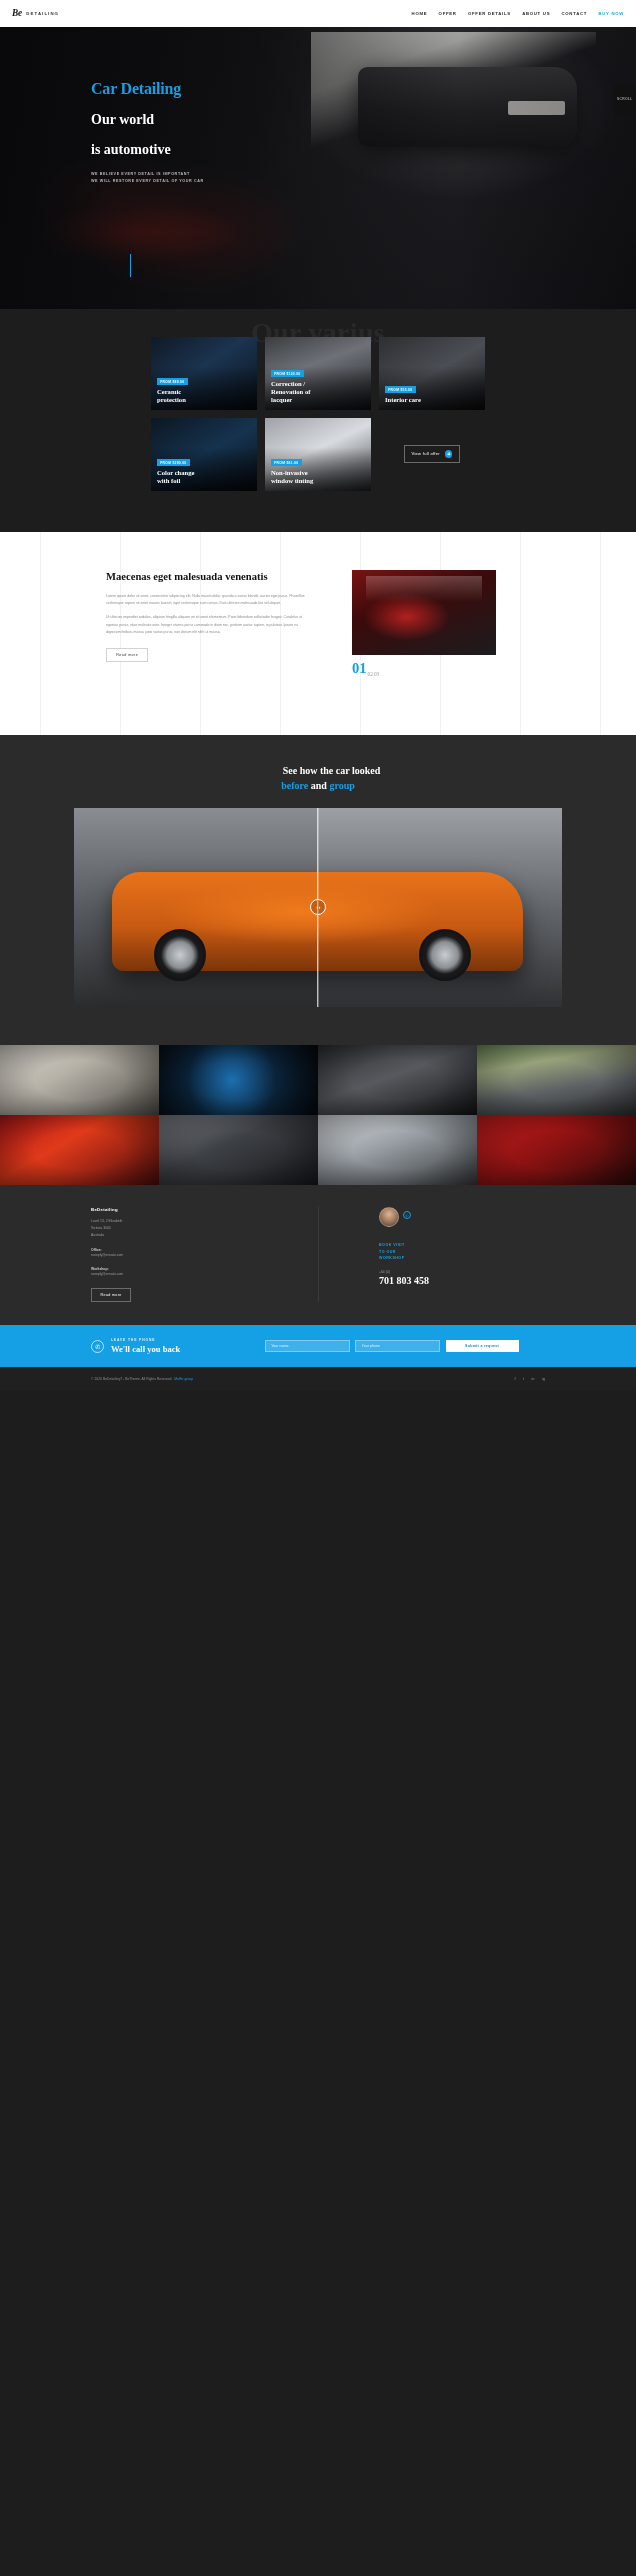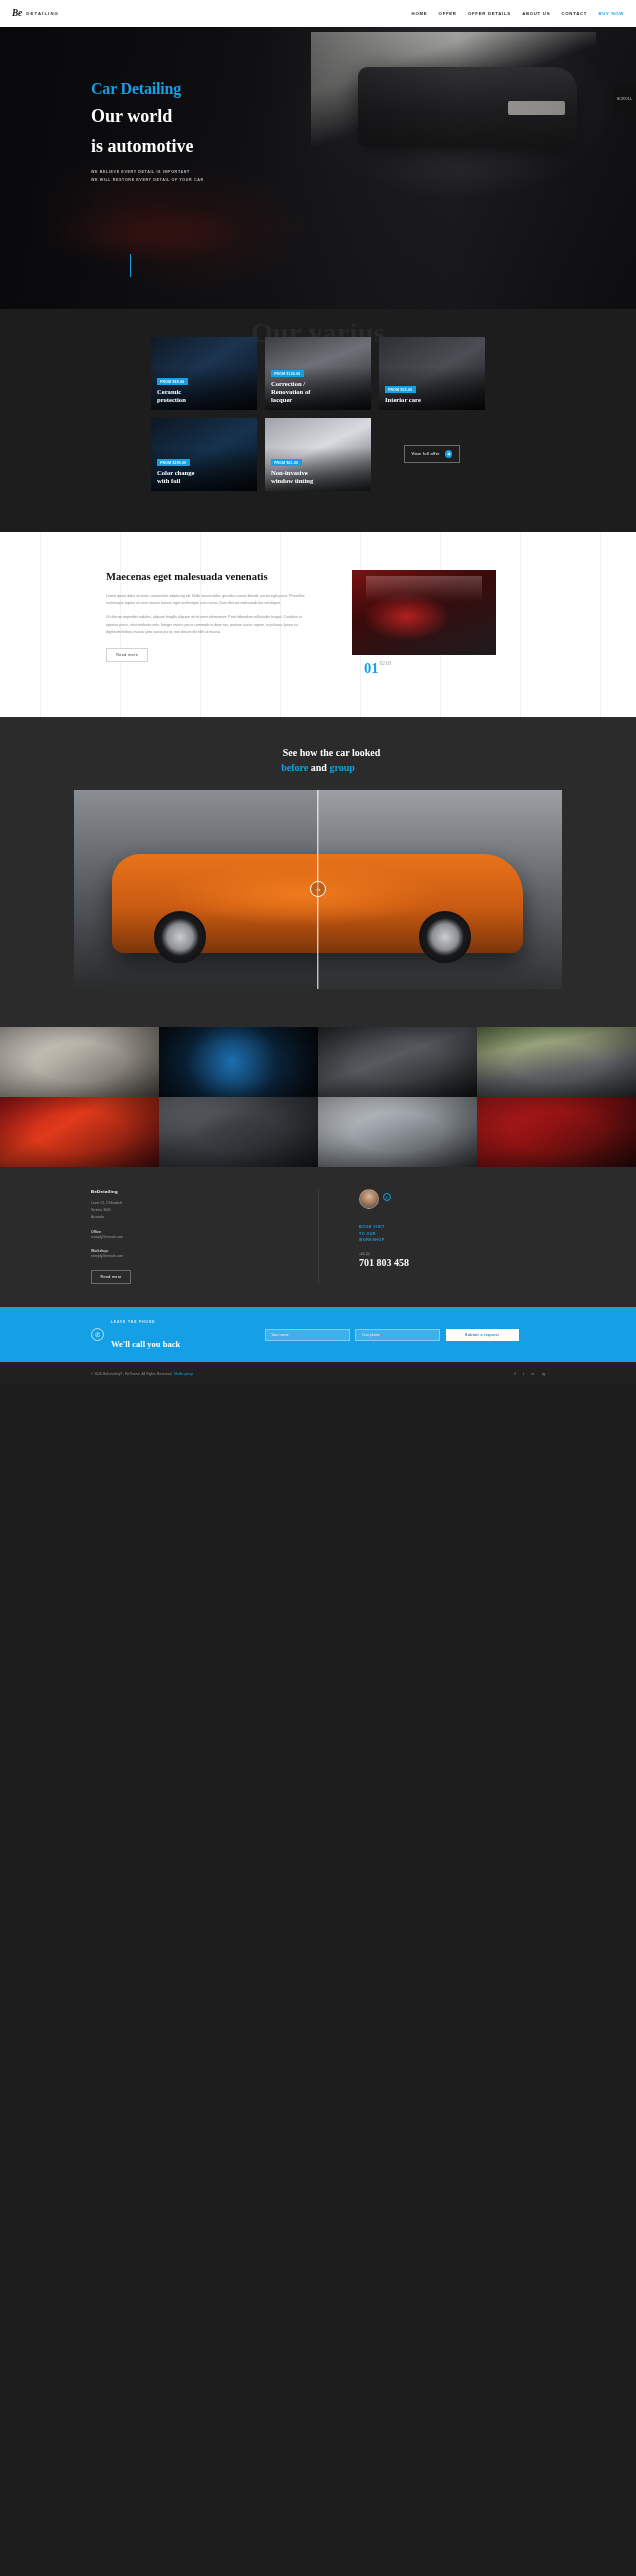--- a/index.html
+++ b/index.html
@@ -117,24 +117,24 @@
   .hero-kicker {
     font-family: "Liberation Serif", serif;
     font-weight: bold;
     font-size: 16px;
     color: #159fe4;
     letter-spacing: -0.2px;
   }
   .hero-title {
     font-family: "Liberation Serif", serif;
     font-weight: bold;
-    font-size: 18px;
+    font-size: 14px;
     line-height: 1.28;
     color: #fff;
-    margin-top: 7px;
+    margin-top: 13px;
   }
   .hero-sub {
     margin-top: 11.3px;
     font-size: 3.7px;
     letter-spacing: 0.6px;
     line-height: 2.1;
     color: #b9b9bd;
     font-weight: bold;
   }
   .hero-bar {
@@ -263,21 +263,21 @@
     background: #fff;
     left: 50%; top: 50%;
   }
   .plus-circle::before { width: 3.3px; height: 0.7px; transform: translate(-50%,-50%); }
   .plus-circle::after { width: 0.7px; height: 3.3px; transform: translate(-50%,-50%); }
 
   
   .about {
     background: #fff;
     color: #222;
-    padding: 38px 0 40px;
+    padding: 38px 0 58px;
     position: relative;
   }
   .about-lines {
     position: absolute; inset: 0;
     background-image:
       linear-gradient(to right, rgba(0,0,0,0.055) 0.7px, transparent 0.7px);
     background-size: 80px 100%;
     background-position: 40px 0;
   }
   .about-inner {
@@ -324,24 +324,24 @@
     margin-left: 24px;
   }
   .about-photo::after {
     content: "";
     position: absolute;
     left: 10%; top: 8%;
     width: 80%; height: 30%;
     background: linear-gradient(180deg, rgba(255,255,255,0.22), rgba(255,255,255,0));
   }
   .slider-nums {
-    margin-left: 36px;
+    margin-left: 24px;
     margin-top: 5.3px;
     display: flex;
-    align-items: flex-start;
+    align-items: flex-end;
     gap: 1px;
   }
   .slider-num-active {
     font-family: "Liberation Serif", serif;
     font-weight: bold;
     font-size: 14.6px;
     color: #159fe4;
   }
   .slider-num {
     font-family: "Liberation Serif", serif;
@@ -456,21 +456,21 @@
     background: #2b2b2b;
     display: flex;
     padding: 22.5px 0 22.5px;
   }
   .finfo-left {
     width: 318px;
     padding-left: 91px;
   }
   .finfo-right {
     width: 296px;
-    padding-left: 40px;
+    padding-left: 60px;
     border-left: 0.7px solid rgba(255,255,255,0.08);
   }
   .f-brand {
     font-size: 4.3px;
     font-weight: bold;
     color: #fff;
     letter-spacing: 0.3px;
   }
   .f-line {
     margin-top: 6px;
@@ -558,21 +558,21 @@
     font-size: 3.3px;
     letter-spacing: 0.9px;
     color: rgba(255,255,255,0.85);
     font-weight: bold;
   }
   .cb-title {
     font-family: "Liberation Serif", serif;
     font-weight: bold;
     font-size: 8.6px;
     color: #fff;
-    margin-top: 15px;
+    margin-top: 2px;
   }
   .cb-form { display: flex; gap: 5.3px; align-items: center; }
   .cb-input {
     width: 85px; height: 12px;
     background: rgba(255,255,255,0.18);
     border: 0.7px solid rgba(255,255,255,0.35);
     color: #fff;
     font-size: 3.6px;
     padding: 0 5.3px;
     font-family: "Liberation Sans", sans-serif;

